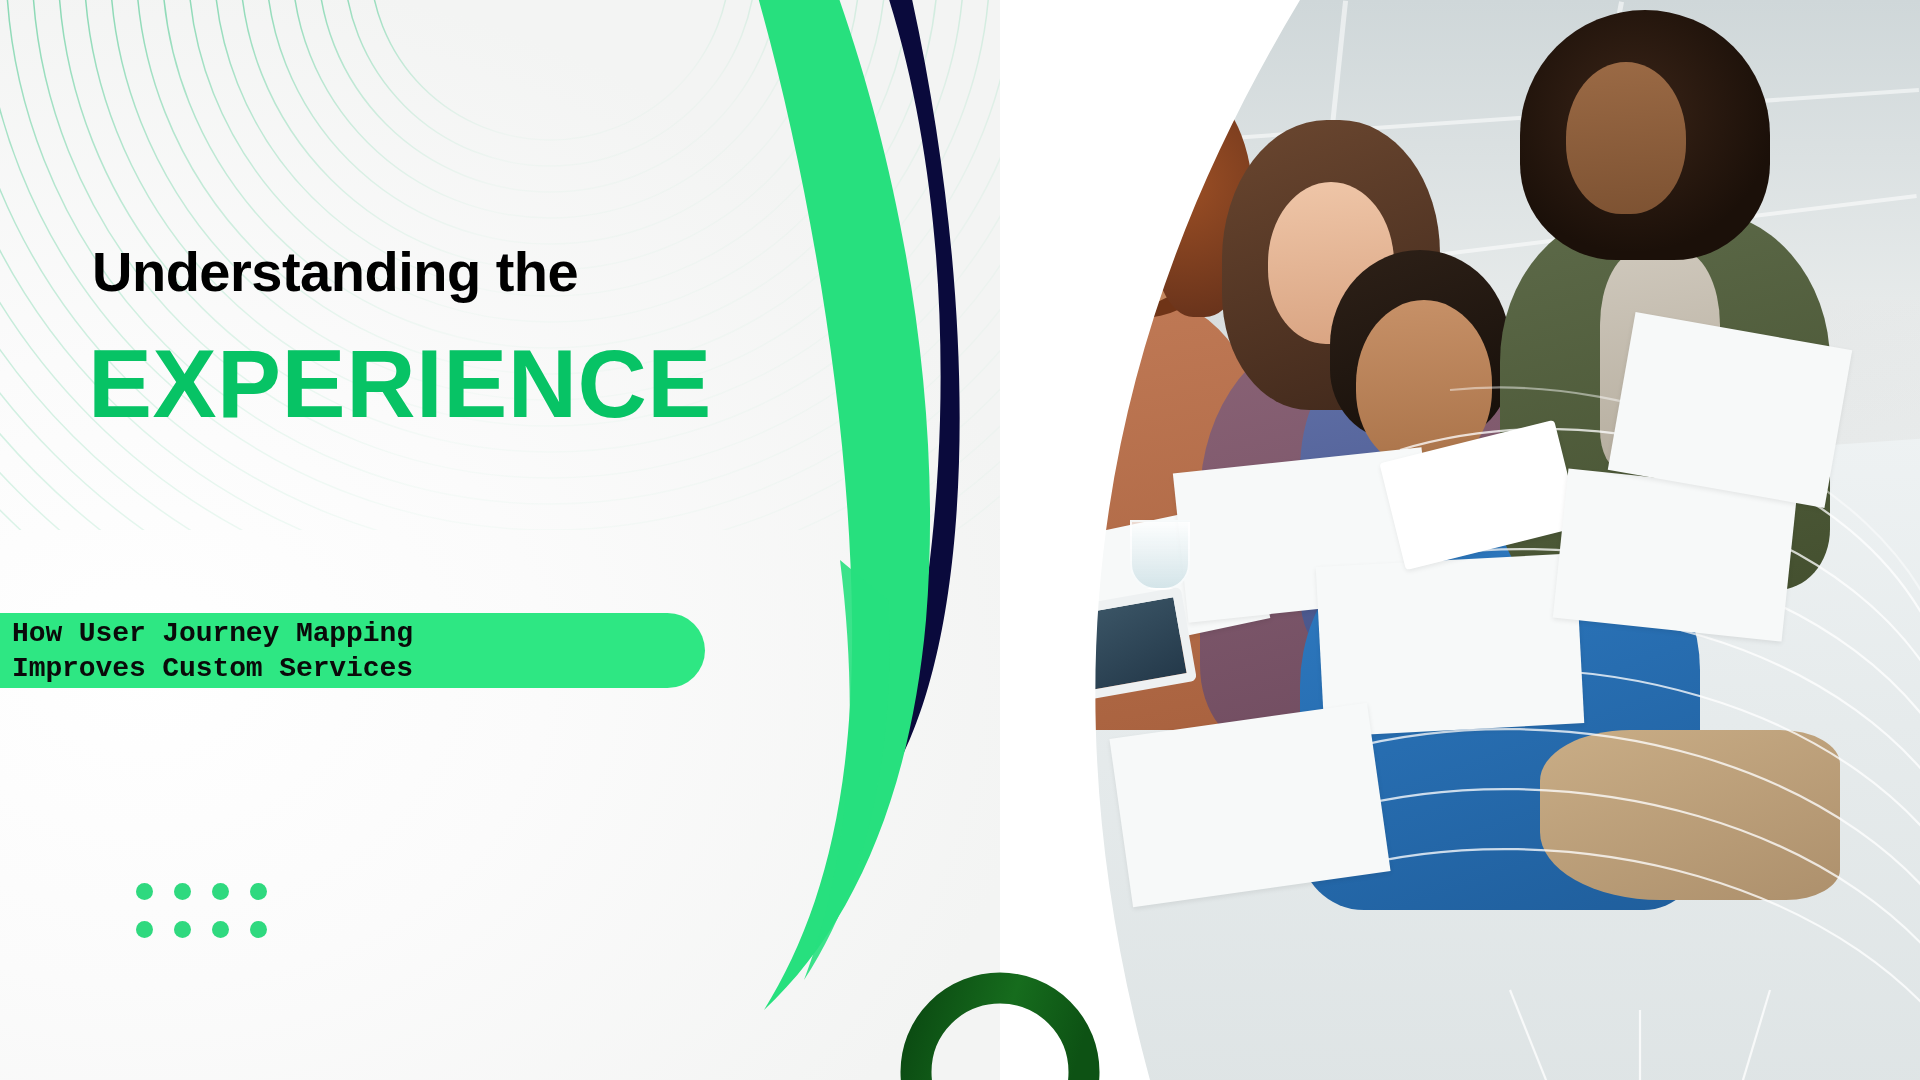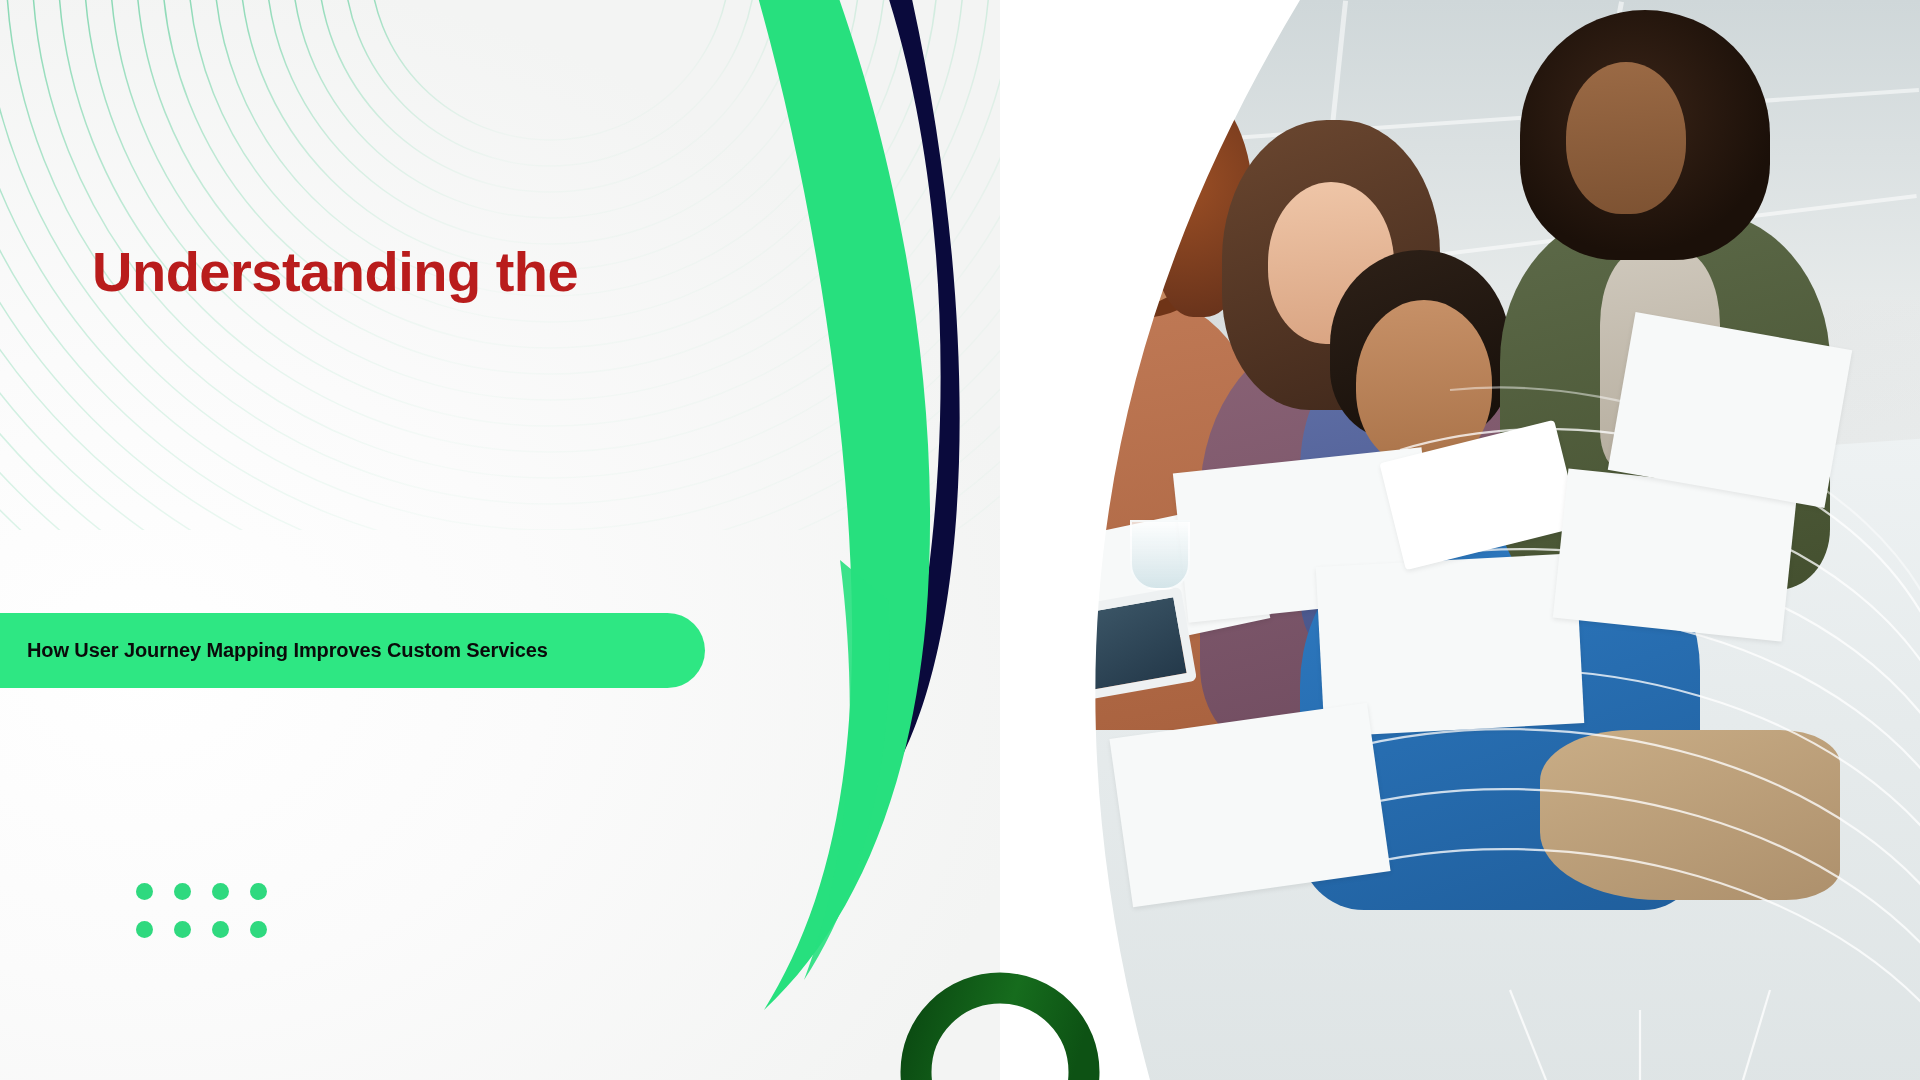--- a/index.html
+++ b/index.html
@@ -30,21 +30,21 @@
     position:absolute;
     left:0; top:0;
     width:860px; height:1080px;
   }
   .kicker {
     position:absolute;
     left:92px; top:244px;
     font-size:56px;
     font-weight:700;
     letter-spacing:-0.5px;
-    color:#b91c1c;
+    color:#000000;
     line-height:1;
     white-space:nowrap;
   }
   .headline {
     position:absolute;
     left:88px; top:335px;
     width:720px;
     font-size:96px;
     font-weight:800;
     letter-spacing:0.5px;
@@ -59,27 +59,28 @@
     position:absolute;
     left:-40px; top:613px;
     width:745px; height:75px;
     background:#2ee783;
     border-top-right-radius:40px;
     border-bottom-right-radius:40px;
     display:flex;
     align-items:center;
   }
   .subtitle-text {
-    margin-left:67px;
-    font-size:20px;
+    margin-left:52px;
+    font-size:28px;
     font-weight:700;
     color:#0a0a0a;
     line-height:1.25;
     letter-spacing:-0.1px;
     width:540px;
+    font-family:Liberation Mono, monospace;
   }
 
   
   .dots {
     position:absolute;
     left:136px; top:883px;
     display:grid;
     grid-template-columns:repeat(4, 38px);
     grid-template-rows:repeat(2, 38px);
   }
@@ -304,20 +305,21 @@
           <stop offset="100%" stop-color="#0d5214"></stop>
         </linearGradient>
       </defs>
       <circle cx="140" cy="122" r="84" fill="none" stroke="url(#ringGrad)" stroke-width="31"></circle>
     </svg>
   </div>
 
   <div class="text-wrap">
     <div class="kicker">Understanding the</div>
     <div class="headline">
+      <span class="l2">EXPERIENCE</span>
     </div>
 
     <div class="subtitle-band">
       <div class="subtitle-text">How User Journey Mapping Improves Custom Services</div>
     </div>
 
     <div class="dots">
       <span class="dot"></span>
       <span class="dot"></span>
       <span class="dot"></span>

